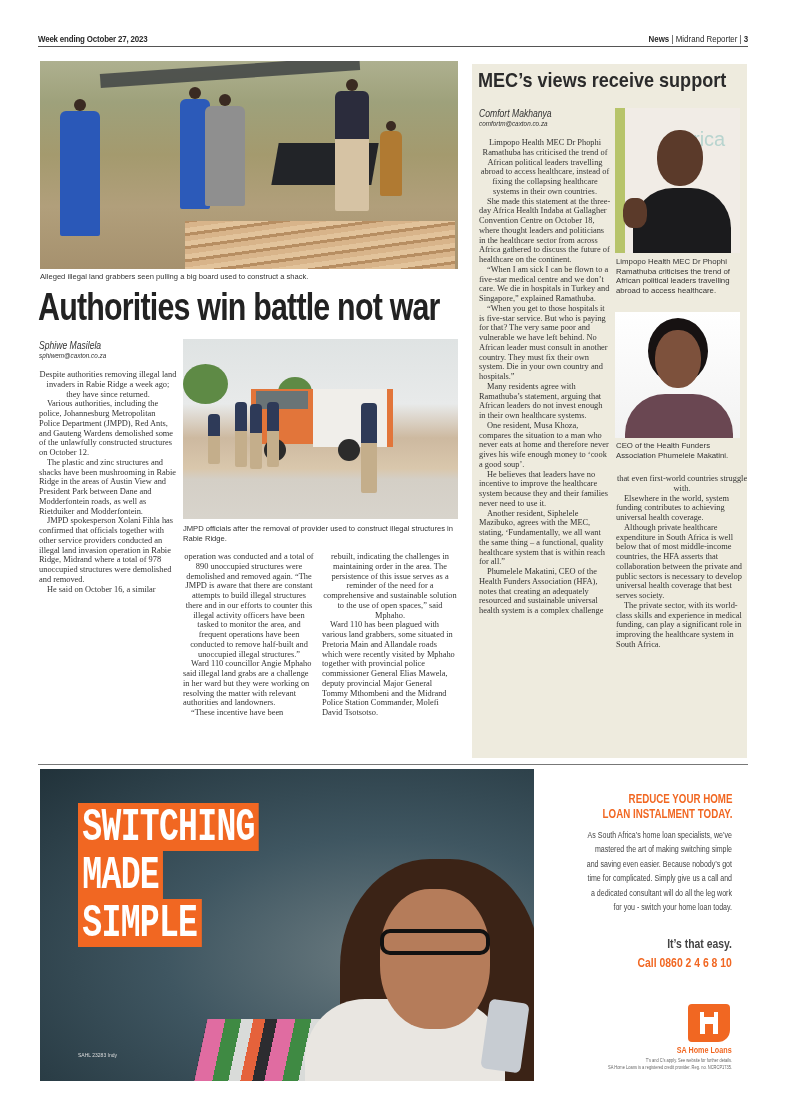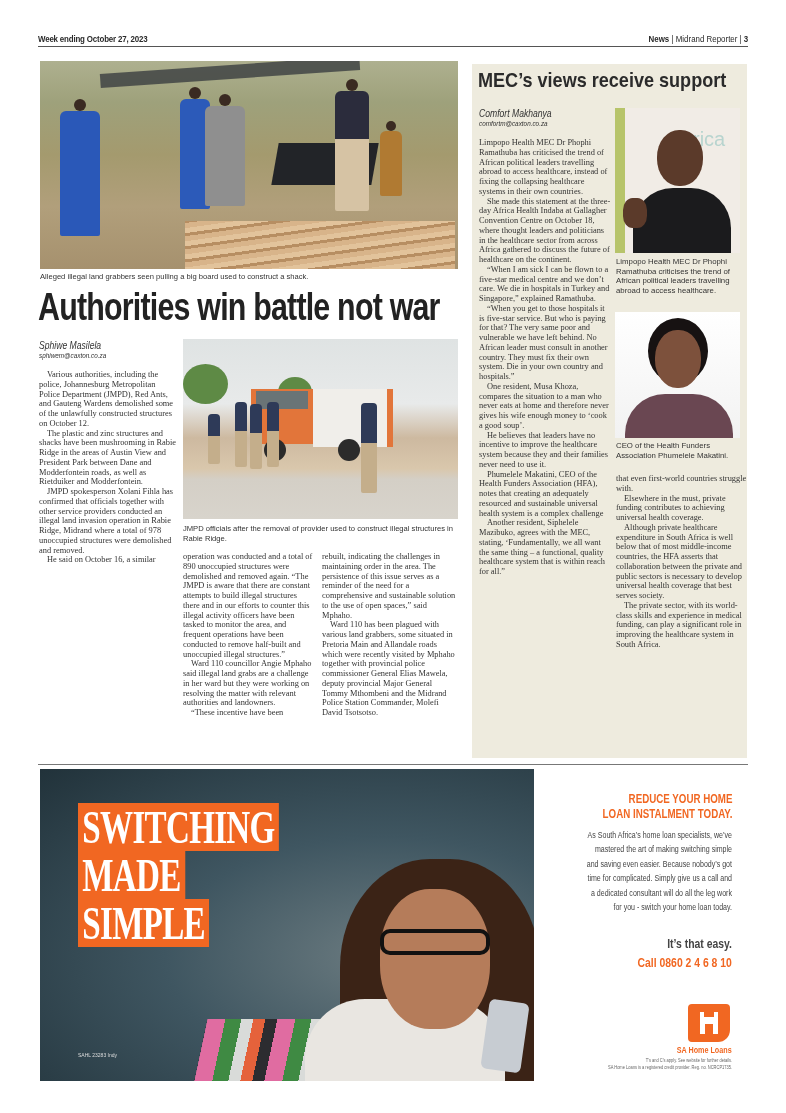--- a/index.html
+++ b/index.html
@@ -26,21 +26,21 @@
   .cap1 { position: absolute; left: 40px; top: 272px; }
 
   .headline { position: absolute; left: 38px; top: 286px; font-family: "Liberation Sans", sans-serif; font-weight: bold; font-size: 38px; letter-spacing: -1px; color: #222; transform: scaleX(0.8); transform-origin: left; white-space: nowrap; }
 
   .byline { position: absolute; font-family: "Liberation Sans", sans-serif; color: #333; font-style: italic; }
   .byline .name { font-size: 10px; transform: scaleX(0.86); transform-origin: left; display: block; }
   .byline .email { font-size: 7.4px; transform: scaleX(0.86); transform-origin: left; display: block; }
 
   .col { position: absolute; font-size: 8.4px; line-height: 9.75px; color: #333; }
   .col p { text-indent: 8px; }
-  .col p.first { text-indent: 0; }
+  .col p.first { text-indent: 0; text-align: center; }
 
   
   .photo2 { position: absolute; left: 183px; top: 339px; width: 275px; height: 180px; overflow: hidden;
     background: linear-gradient(180deg, #dfe3e3 0%, #e8eaea 36%, #cdb9a0 55%, #d9c7ac 72%, #d4cfc6 78%, #d8d4cc 100%); }
   .truck { position: absolute; left: 63px; top: 32px; width: 150px; height: 100px; }
   .truck .cab { position: absolute; left: 5px; top: 18px; width: 62px; height: 55px; background: #e2753a; }
   .truck .glass { position: absolute; left: 10px; top: 20px; width: 52px; height: 18px; background: #6a7476; }
   .truck .body { position: absolute; left: 67px; top: 18px; width: 80px; height: 58px; background: #f0eeea; border-right: 6px solid #e2753a; }
   .truck .wheel { position: absolute; width: 22px; height: 22px; border-radius: 50%; background: #2b2b2b; top: 68px; }
   .tree { position: absolute; border-radius: 50%; background: #5e8a45; }
@@ -70,21 +70,21 @@
     background: radial-gradient(ellipse at 70% 60%, #6b7b80 0%, #3f5661 45%, #21323a 100%); }
   .ad-photo .woman-hair { position: absolute; left: 300px; top: 90px; width: 200px; height: 240px; border-radius: 45% 45% 10% 10%; background: #3b2316; }
   .ad-photo .woman-face { position: absolute; left: 340px; top: 120px; width: 110px; height: 140px; border-radius: 45%; background: #b57c5a; }
   .ad-photo .glasses { position: absolute; left: 340px; top: 160px; width: 110px; height: 26px; border: 4px solid #111; border-radius: 10px; }
   .ad-photo .shirt { position: absolute; left: 265px; top: 230px; width: 200px; height: 100px; border-radius: 60px 60px 0 0; background: #e9e6e1; }
   .ad-photo .phone { position: absolute; left: 445px; top: 232px; width: 40px; height: 70px; border-radius: 6px; background: #c7ccd2; transform: rotate(8deg); }
   .ad-photo .pillow { position: absolute; left: 160px; top: 250px; width: 140px; height: 70px;
     background: repeating-linear-gradient(90deg, #e06ca1 0 18px, #3f8a43 18px 34px, #d9dbd9 34px 46px, #e5623b 46px 58px, #2c2c30 58px 70px); transform: skewX(-12deg); }
   .ad-tag { position: absolute; left: 78px; top: 1052px; font-family: "Liberation Sans", sans-serif; font-size: 5px; color: #ddd; }
 
-  .ad-headline { position: absolute; left: 78px; top: 803px; font-family: Liberation Serif, serif; font-weight: bold; color: #fff; }
+  .ad-headline { position: absolute; left: 78px; top: 803px; font-family: Liberation Mono, monospace; font-weight: bold; color: #fff; }
   .ad-headline span { display: block; background: #f16722; padding: 2px 6px 0 6px; font-size: 46px; line-height: 46px; letter-spacing: -1px; transform-origin: left; width: max-content; }
   .ad-headline span.l1 { transform: scaleX(0.72); }
   .ad-headline span.l2 { transform: scaleX(0.72); }
   .ad-headline span.l3 { transform: scaleX(0.72); }
 
   .ad-right { position: absolute; right: 54px; text-align: right; font-family: "Liberation Sans", sans-serif; }
   .ad-kicker { top: 792px; color: #f16722; font-weight: bold; font-size: 12.5px; line-height: 15px; transform: scaleX(0.78); transform-origin: right; }
   .ad-body { top: 828px; width: 210px; color: #444; font-size: 8.6px; line-height: 14.4px; transform: scaleX(0.82); transform-origin: right; white-space: nowrap; }
   .ad-easy { top: 936px; color: #444; font-weight: bold; font-size: 13px; transform: scaleX(0.8); transform-origin: right; }
   .ad-call { top: 955px; color: #f16722; font-weight: bold; font-size: 13px; transform: scaleX(0.8); transform-origin: right; }
@@ -126,20 +126,21 @@
 <div class="cap cap1">Alleged illegal land grabbers seen pulling a big board used to construct a shack.</div>
 
 <h1 class="headline">Authorities win battle not war</h1>
 
 <div class="byline" style="left:39px;top:340px;">
   <span class="name">Sphiwe Masilela</span>
   <span class="email">sphiwem@caxton.co.za</span>
 </div>
 
 <div class="col" style="left:39px;top:370px;width:138px;">
+  <p class="first">Despite authorities removing illegal land invaders in Rabie Ridge a week ago; they have since returned.</p>
   <p>Various authorities, including the police, Johannesburg Metropolitan Police Department (JMPD), Red Ants, and Gauteng Wardens demolished some of the unlawfully constructed structures on October 12.</p>
   <p>The plastic and zinc structures and shacks have been mushrooming in Rabie Ridge in the areas of Austin View and President Park between Dane and Modderfontein roads, as well as Rietduiker and Modderfontein.</p>
   <p>JMPD spokesperson Xolani Fihla has confirmed that officials together with other service providers conducted an illegal land invasion operation in Rabie Ridge, Midrand where a total of 978 unoccupied structures were demolished and removed.</p>
   <p>He said on October 16, a similar</p>
 </div>
 
 <div class="photo2">
   <div class="tree" style="left:0px;top:25px;width:45px;height:40px;"></div>
   <div class="tree" style="left:95px;top:38px;width:34px;height:30px;"></div>
   <div class="truck">
@@ -171,44 +172,45 @@
 <h2 class="mec-title">MEC’s views receive support</h2>
 <div class="byline" style="left:479px;top:108px;">
   <span class="name">Comfort Makhanya</span>
   <span class="email">comfortm@caxton.co.za</span>
 </div>
 <div class="col" style="left:479px;top:138px;width:132px;">
   <p class="first">Limpopo Health MEC Dr Phophi Ramathuba has criticised the trend of African political leaders travelling abroad to access healthcare, instead of fixing the collapsing healthcare systems in their own countries.</p>
   <p>She made this statement at the three-day Africa Health Indaba at Gallagher Convention Centre on October 18, where thought leaders and politicians in the healthcare sector from across Africa gathered to discuss the future of healthcare on the continent.</p>
   <p>“When I am sick I can be flown to a five-star medical centre and we don’t care. We die in hospitals in Turkey and Singapore,” explained Ramathuba.</p>
   <p>“When you get to those hospitals it is five-star service. But who is paying for that? The very same poor and vulnerable we have left behind. No African leader must consult in another country. They must fix their own system. Die in your own country and hospitals.”</p>
+  <p>Many residents agree with Ramathuba’s statement, arguing that African leaders do not invest enough in their own healthcare systems.</p>
   <p>One resident, Musa Khoza, compares the situation to a man who never eats at home and therefore never gives his wife enough money to ‘cook a good soup’.</p>
   <p>He believes that leaders have no incentive to improve the healthcare system because they and their families never need to use it.</p>
+  <p>Another resident, Siphelele Mazibuko, agrees with the MEC, stating, ‘Fundamentally, we all want the same thing – a functional, quality healthcare system that is within reach for all.”</p>
   <p>Phumelele Makatini, CEO of the Health Funders Association (HFA), notes that creating an adequately resourced and sustainable universal health system is a complex challenge</p>
-  <p>Another resident, Siphelele Mazibuko, agrees with the MEC, stating, ‘Fundamentally, we all want the same thing – a functional, quality healthcare system that is within reach for all.”</p>
 </div>
 
 <div class="photo3">
   <span class="sign">rica</span>
   <div class="torso"></div>
     <div class="face"></div>
     <div class="hand"></div>
 </div>
 <div class="cap cap3">Limpopo Health MEC Dr Phophi Ramathuba criticises the trend of African political leaders travelling abroad to access healthcare.</div>
 
 <div class="photo4">
   <div class="hair"></div>
     <div class="torso"></div>
     <div class="face"></div>
 </div>
 <div class="cap cap4">CEO of the Health Funders Association Phumelele Makatini.</div>
 
 <div class="col" style="left:616px;top:474px;width:132px;">
   <p class="first">that even first-world countries struggle with.</p>
-  <p>Elsewhere in the must, private funding contributes to achieving universal health coverage.</p>
+  <p>Elsewhere in the world, system funding contributes to achieving universal health coverage.</p>
   <p>Although private healthcare expenditure in South Africa is well below that of most middle-income countries, the HFA asserts that collaboration between the private and public sectors is necessary to develop universal health coverage that best serves society.</p>
   <p>The private sector, with its world-class skills and experience in medical funding, can play a significant role in improving the healthcare system in South Africa.</p>
 </div>
 
 <div class="divider"></div>
 
 <div class="ad-photo">
   <div class="pillow"></div>
   <div class="woman-hair"></div>
   <div class="shirt"></div>

